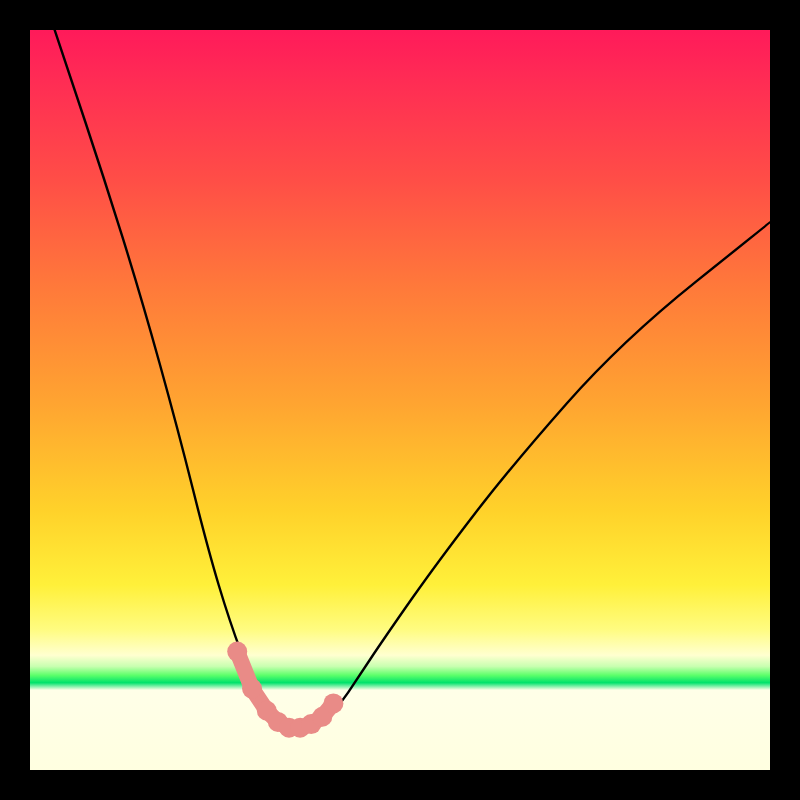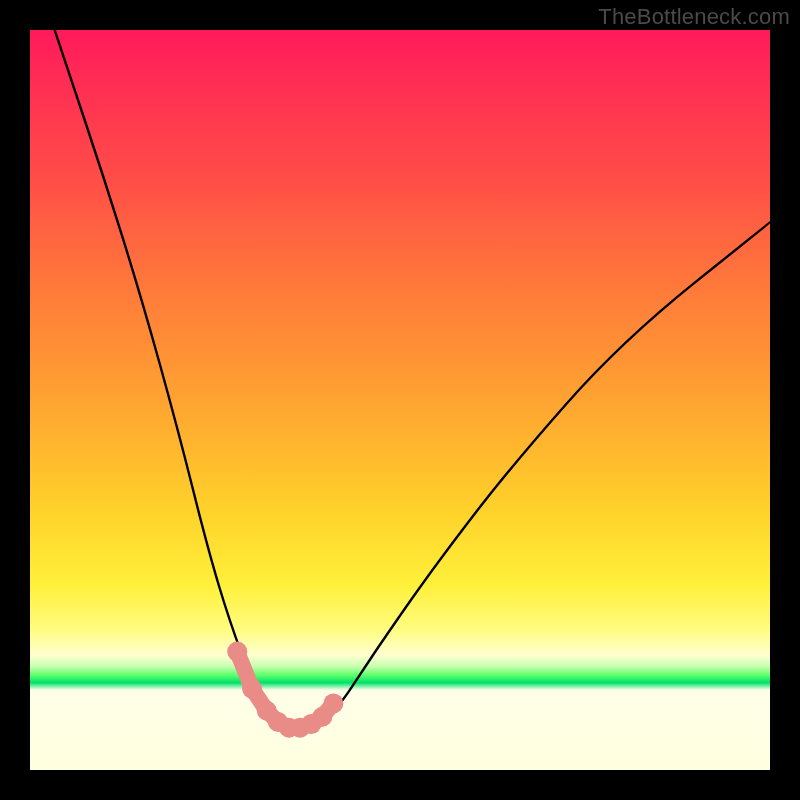--- a/index.html
+++ b/index.html
@@ -63,21 +63,20 @@
     z-index: 3;
   }
 </style>
 </head>
 <body>
 
 <div class="frame">
 
   <div class="plot-area"></div>
 
-  <div class="watermark">TheBottleneck.com</div>
 
   <svg class="overlay" viewBox="0 0 740 740" preserveAspectRatio="none">
     <path id="curve-path" fill="none" stroke="#000000" stroke-width="2.4" stroke-linecap="round" d="M 0.0 -74.0 Q 0.0 -74.0 18.5 -18.5 Q 37.0 37.0 55.5 92.5 Q 74.0 148.0 92.5 207.2 Q 111.0 266.4 129.5 333.0 Q 148.0 399.6 162.8 458.8 Q 177.6 518.0 188.7 555.0 Q 199.8 592.0 210.9 621.6 Q 222.0 651.2 229.4 666.0 Q 236.8 680.8 244.2 688.2 Q 251.6 695.6 255.3 697.5 Q 259.0 699.3 262.7 699.3 Q 266.4 699.3 273.8 697.5 Q 281.2 695.6 288.6 691.9 Q 296.0 688.2 303.4 680.8 Q 310.8 673.4 318.2 662.3 Q 325.6 651.2 340.4 629.0 Q 355.2 606.8 381.1 569.8 Q 407.0 532.8 444.0 484.7 Q 481.0 436.6 536.5 373.7 Q 592.0 310.8 666.0 251.6 T 740.0 192.4"></path>
     <g id="marker-group">
         <path d="M 207.2 621.6 L 222.0 658.6 L 236.8 680.8 L 247.9 691.9 L 259.0 697.8 L 270.1 697.8 L 281.2 694.1 L 292.3 686.7 L 303.4 673.4 " fill="none" stroke="#e98b87" stroke-width="16" stroke-linecap="round" stroke-linejoin="round"></path>
         <circle cx="207.2" cy="621.6" r="10" fill="#e98b87"></circle>
         <circle cx="222.0" cy="658.6" r="10" fill="#e98b87"></circle>
         <circle cx="236.8" cy="680.8" r="10" fill="#e98b87"></circle>
         <circle cx="247.9" cy="691.9" r="10" fill="#e98b87"></circle>
         <circle cx="259.0" cy="697.8" r="10" fill="#e98b87"></circle>

